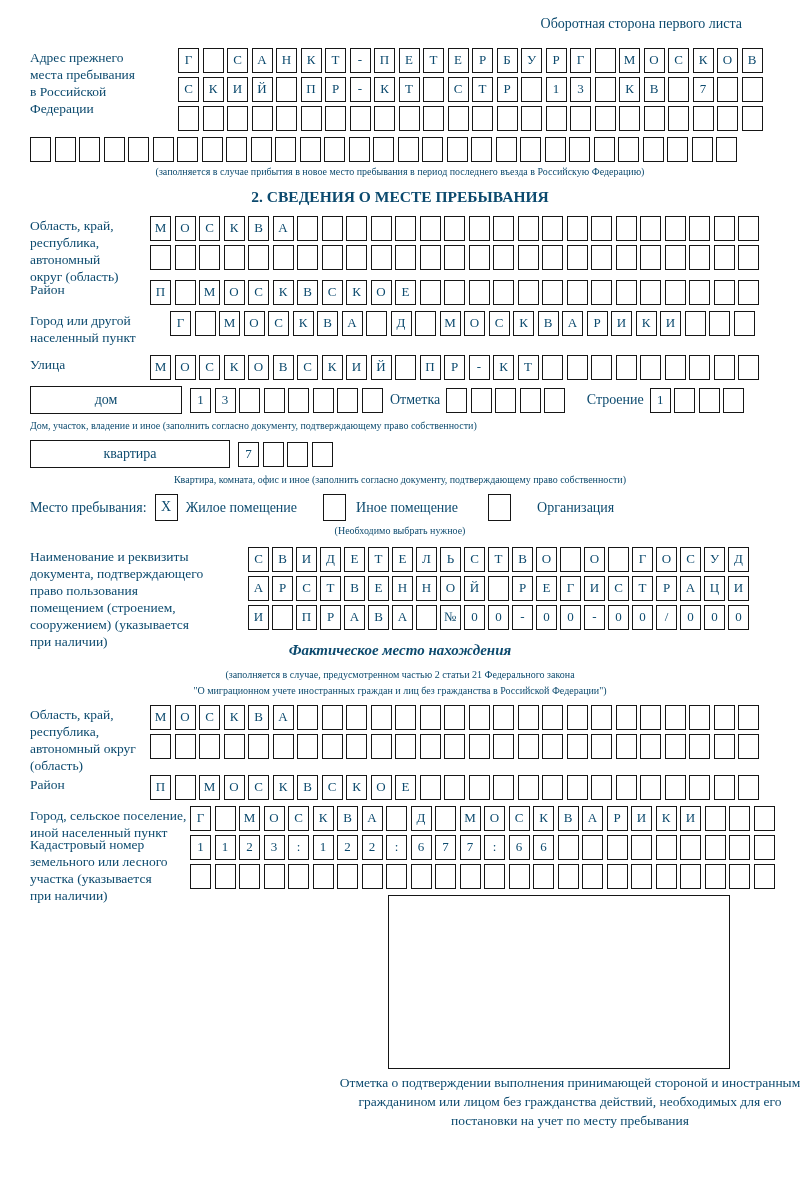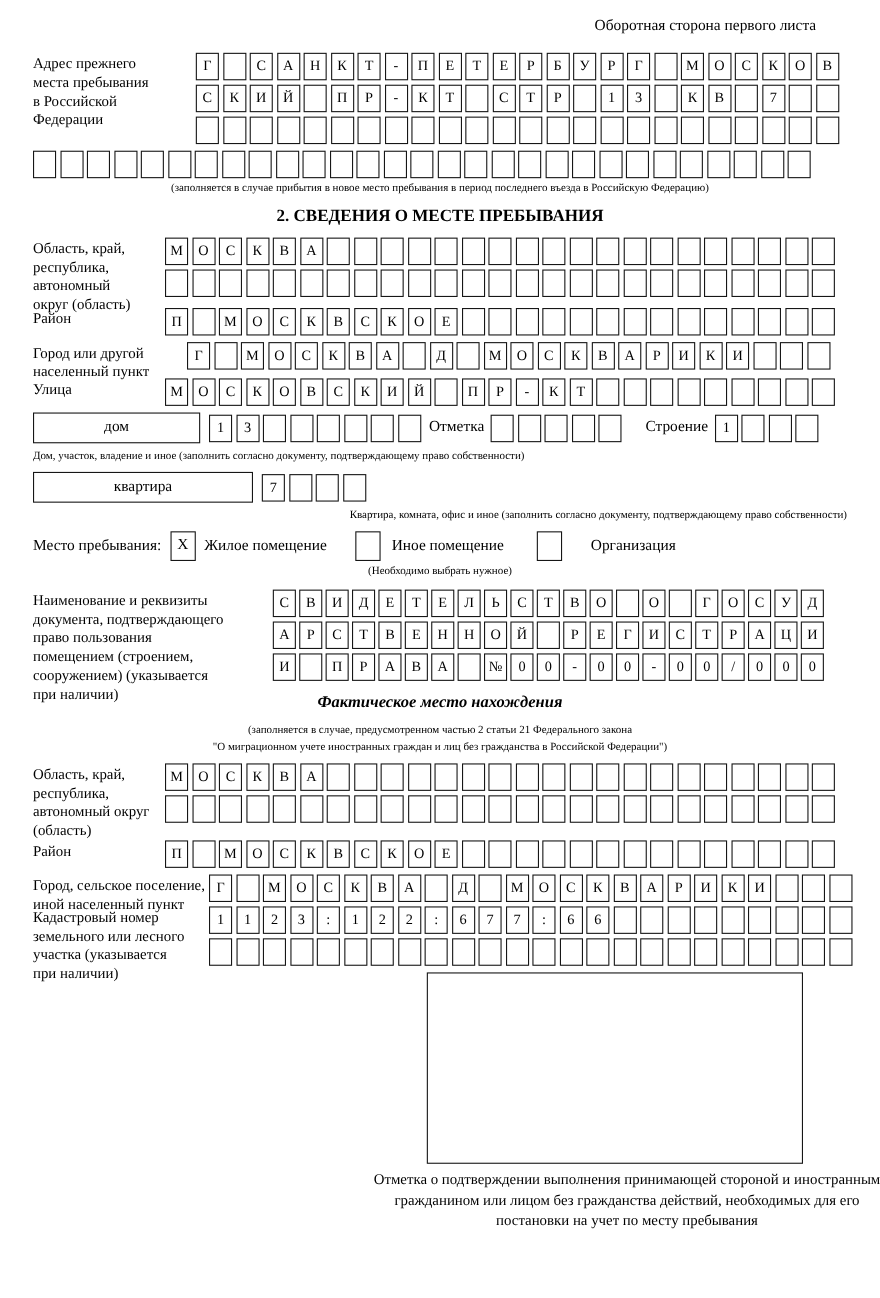--- a/index.html
+++ b/index.html
@@ -1,18 +1,18 @@
 <!DOCTYPE html>
 <html><head>
 <meta charset="utf-8">
 <style>
   html,body{margin:0;padding:0;background:#fff;}
   .page{
     width:800px;height:1180px;box-sizing:border-box;
-    background:#fff;color:#000000;
+    background:#fff;color:#0c4a6e;
     font-family:"Liberation Serif","DejaVu Serif",serif;
     padding:8px 30px 0 30px;position:relative;overflow:hidden;
   }
   .header-note{text-align:right;font-size:14px;margin:8px 28px 16px 0;}
   .lbl{font-size:13.5px;line-height:17px;white-space:pre-line;}
   .block{position:relative;margin-bottom:6px;}
   .block>.lbl{position:absolute;left:0;top:1px;}
   .block>.rows{display:block;}
   .cellrow{white-space:nowrap;height:25px;margin-bottom:4px;}
   .cell{
@@ -76,21 +76,21 @@
     </div>
   </div>
 
   <div class="block">
     <div class="lbl">Район</div>
     <div class="rows" style="margin-left:120px;">
       <div class="cellrow"><span class="cell">П</span><span class="cell"></span><span class="cell">М</span><span class="cell">О</span><span class="cell">С</span><span class="cell">К</span><span class="cell">В</span><span class="cell">С</span><span class="cell">К</span><span class="cell">О</span><span class="cell">Е</span><span class="cell"></span><span class="cell"></span><span class="cell"></span><span class="cell"></span><span class="cell"></span><span class="cell"></span><span class="cell"></span><span class="cell"></span><span class="cell"></span><span class="cell"></span><span class="cell"></span><span class="cell"></span><span class="cell"></span><span class="cell"></span></div>
     </div>
   </div>
 
-  <div class="block" style="margin-bottom:8px;">
+  <div class="block" style="margin-bottom:19px;">
     <div class="lbl" style="width:136px;">Город или другой
 населенный пункт</div>
     <div class="rows" style="margin-left:140px;">
       <div class="cellrow"><span class="cell">Г</span><span class="cell"></span><span class="cell">М</span><span class="cell">О</span><span class="cell">С</span><span class="cell">К</span><span class="cell">В</span><span class="cell">А</span><span class="cell"></span><span class="cell">Д</span><span class="cell"></span><span class="cell">М</span><span class="cell">О</span><span class="cell">С</span><span class="cell">К</span><span class="cell">В</span><span class="cell">А</span><span class="cell">Р</span><span class="cell">И</span><span class="cell">К</span><span class="cell">И</span><span class="cell"></span><span class="cell"></span><span class="cell"></span></div>
     </div>
   </div>
 
   <div class="block">
     <div class="lbl">Улица</div>
     <div class="rows" style="margin-left:120px;">
@@ -107,21 +107,21 @@
     <span class="inline-lbl" style="margin:0 6px 0 18px;">Строение</span>
     <span class="cellrow" style="margin-bottom:0;"><span class="cell">1</span><span class="cell"></span><span class="cell"></span><span class="cell"></span></span>
   </div>
   <div class="caption" style="text-align:left;margin-top:2px;">Дом, участок, владение и иное (заполнить согласно документу, подтверждающему право собственности)</div>
 
   <div class="inline-row">
     <span class="named-box" style="width:200px;">квартира</span>
     <span class="gap-sm"></span>
     <span class="cellrow" style="margin-bottom:0;"><span class="cell">7</span><span class="cell"></span><span class="cell"></span><span class="cell"></span></span>
   </div>
-  <div class="caption" style="text-align:right;margin-top:2px;">Квартира, комната, офис и иное (заполнить согласно документу, подтверждающему право собственности)</div>
+  <div class="caption" style="text-align:center;margin-top:2px;">Квартира, комната, офис и иное (заполнить согласно документу, подтверждающему право собственности)</div>
 
   <div class="mesto-row">
     <span>Место пребывания:</span>
     <span class="checkbox" style="margin-left:8px;">X</span>
     <span style="margin-left:8px;">Жилое помещение</span>
     <span class="checkbox" style="margin-left:26px;"></span>
     <span style="margin-left:10px;">Иное помещение</span>
     <span class="checkbox" style="margin-left:30px;"></span>
     <span style="margin-left:26px;">Организация</span>
   </div>

